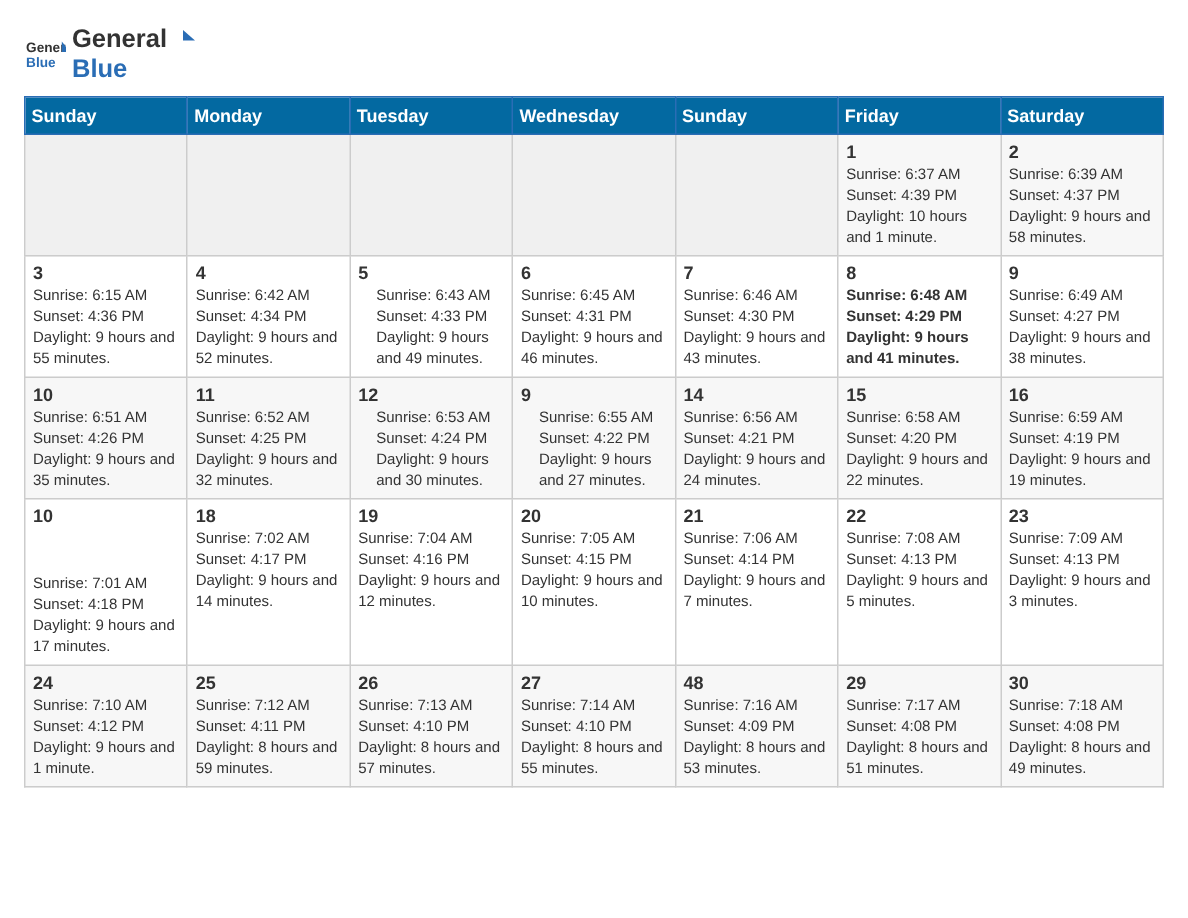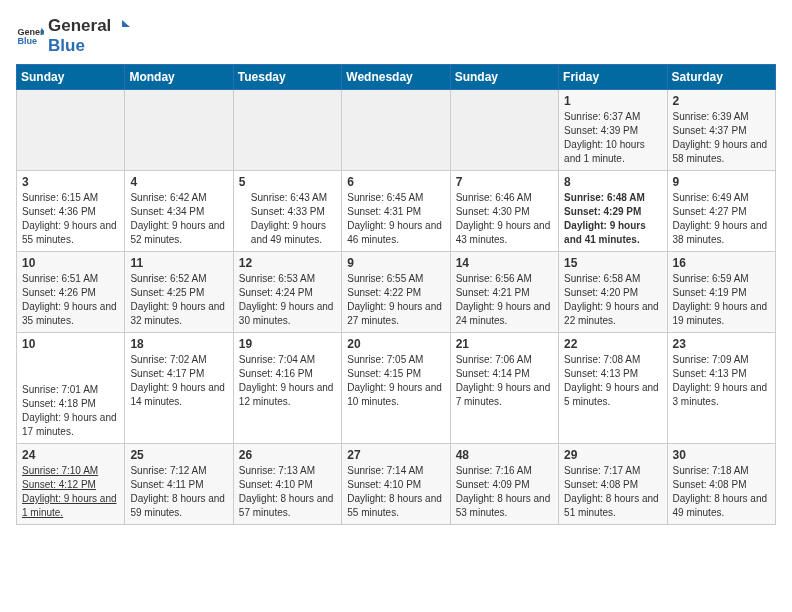--- a/index.html
+++ b/index.html
@@ -193,27 +193,27 @@
 Daylight: 9 hours and 35 minutes.</div>
         </td>
         <td>
           <span class="day-number">11</span>
           <div class="day-info" style="white-space: pre-line;">Sunrise: 6:52 AM
 Sunset: 4:25 PM
 Daylight: 9 hours and 32 minutes.</div>
         </td>
         <td>
           <span class="day-number">12</span>
-          <div class="day-info" style="white-space: pre-line;">Sunrise: 6:53 AM
+          <div class="day-info" style="white-space: pre-line; margin-left: 12px;">Sunrise: 6:53 AM
 Sunset: 4:24 PM
 Daylight: 9 hours and 30 minutes.</div>
         </td>
         <td>
           <span class="day-number">9</span>
-          <div class="day-info" style="white-space: pre-line;">Sunrise: 6:55 AM
+          <div class="day-info" style="white-space: pre-line; margin-left: 12px;">Sunrise: 6:55 AM
 Sunset: 4:22 PM
 Daylight: 9 hours and 27 minutes.</div>
         </td>
         <td>
           <span class="day-number">14</span>
           <div class="day-info" style="white-space: pre-line;">Sunrise: 6:56 AM
 Sunset: 4:21 PM
 Daylight: 9 hours and 24 minutes.</div>
         </td>
         <td>
@@ -269,21 +269,21 @@
         <td>
           <span class="day-number">23</span>
           <div class="day-info" style="white-space: pre-line;">Sunrise: 7:09 AM
 Sunset: 4:13 PM
 Daylight: 9 hours and 3 minutes.</div>
         </td>
       </tr>
       <tr>
         <td>
           <span class="day-number">24</span>
-          <div class="day-info" style="white-space: pre-line; text-decoration: underline;">Sunrise: 7:10 AM
+          <div class="day-info" style="white-space: pre-line;">Sunrise: 7:10 AM
 Sunset: 4:12 PM
 Daylight: 9 hours and 1 minute.</div>
         </td>
         <td>
           <span class="day-number">25</span>
           <div class="day-info" style="white-space: pre-line;">Sunrise: 7:12 AM
 Sunset: 4:11 PM
 Daylight: 8 hours and 59 minutes.</div>
         </td>
         <td>

